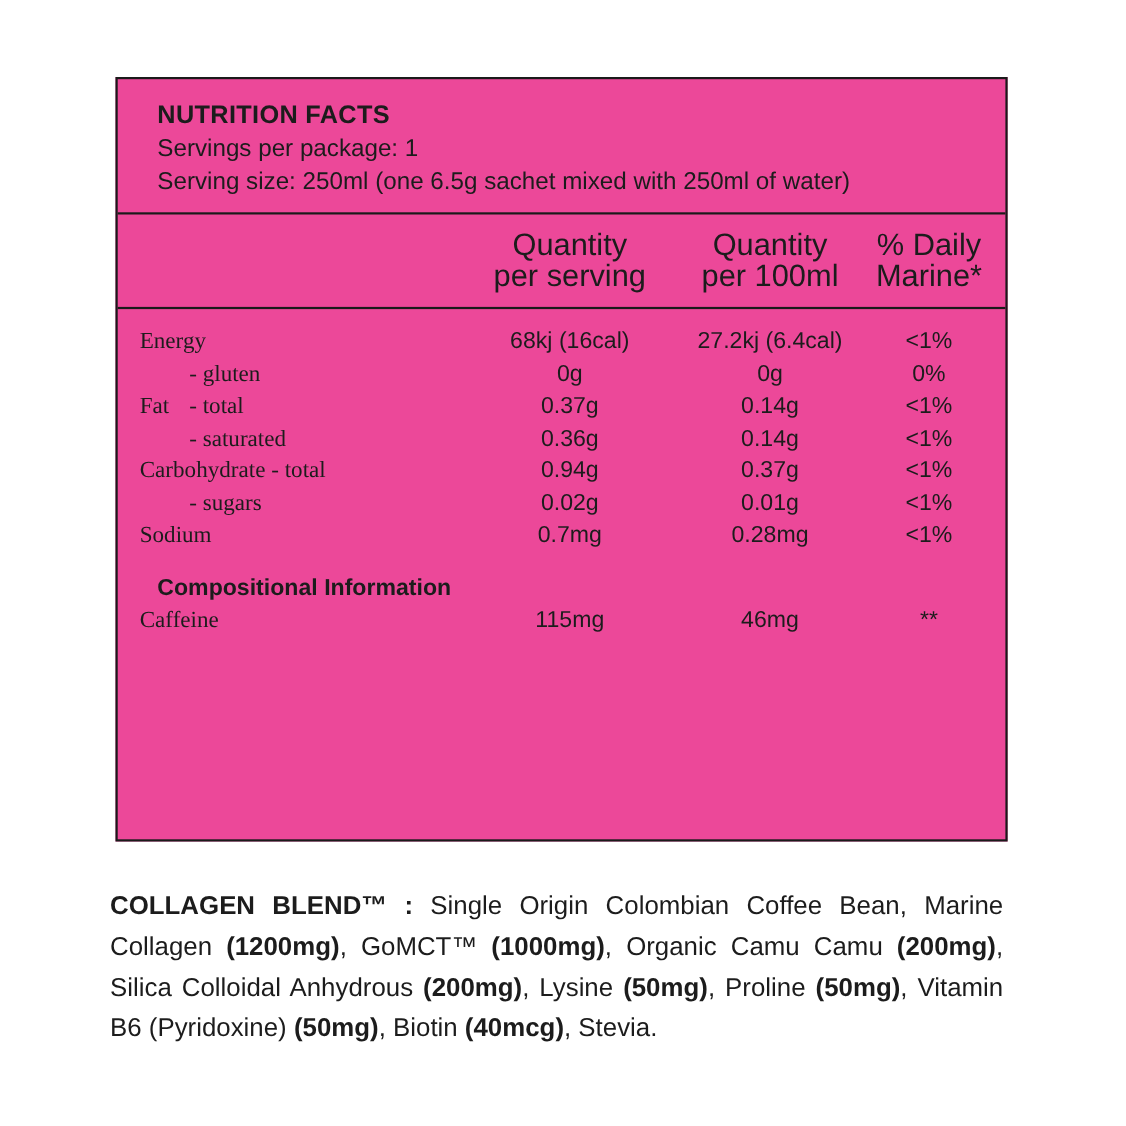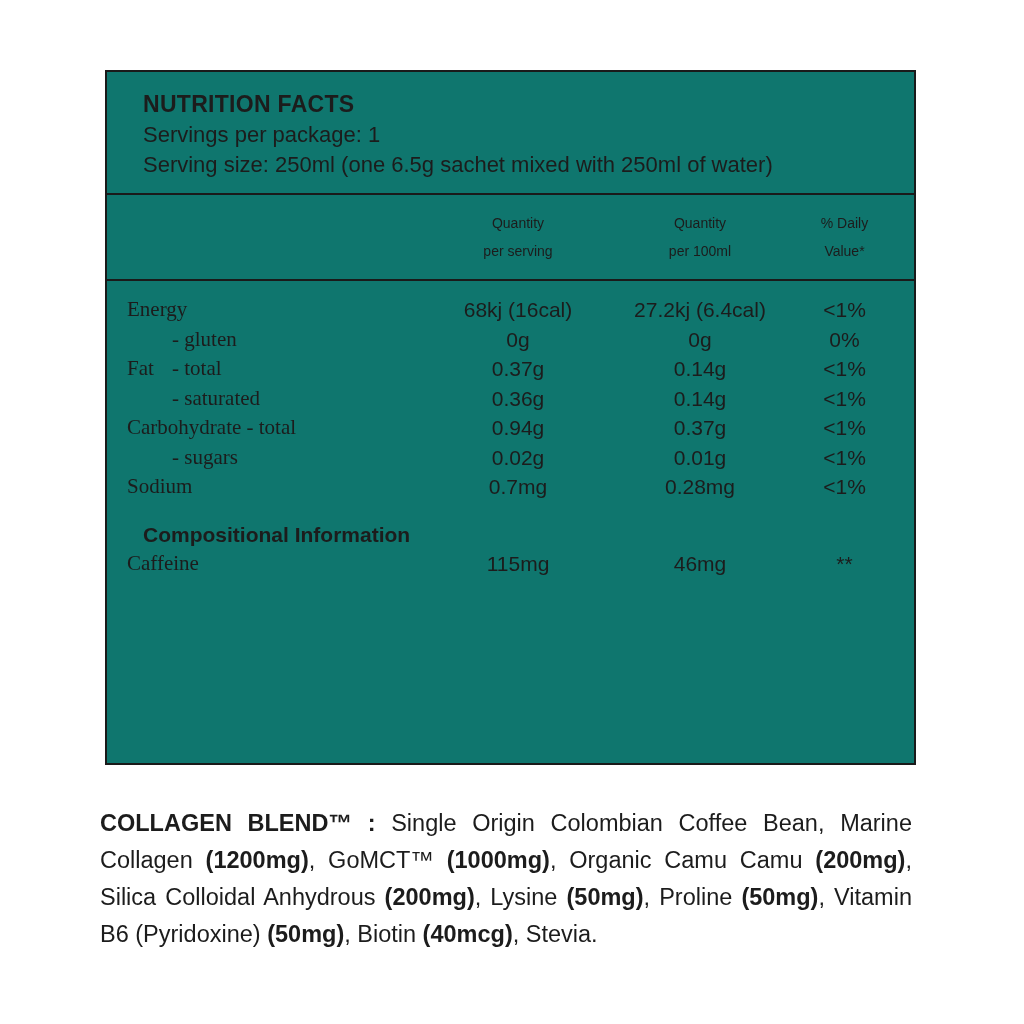--- a/index.html
+++ b/index.html
@@ -8,21 +8,21 @@
     font-family:"Liberation Sans","DejaVu Sans",sans-serif;
     color:#1c1c1c;
     position:relative;
   }
   .facts-box {
     position:absolute;
     left:105px; top:70px;
     width:811px; height:695px;
     border:2px solid #1a1a1a;
     display:flex; flex-direction:column;
-    background:#0f766e;
+    background:#ec4899;
   }
   .top-block {
     height:123px;
     padding:17px 36px 0;
     border-bottom:2px solid #1a1a1a;
   }
   .nf-title {
     font-size:23px;
     font-weight:bold;
     letter-spacing:0.3px;
@@ -34,21 +34,21 @@
   }
   .header-row {
     height:86px;
     border-bottom:2px solid #1a1a1a;
     display:grid;
     grid-template-columns:320px 182px 182px 1fr;
     align-items:center;
   }
   .header-cell {
     text-align:center;
-    font-size:14px;
+    font-size:28px;
     line-height:28px;
     white-space:pre-line;
   }
   .header-cell:last-child { padding-right:16px; }
   .body-block {
     height:352px;
     padding-top:14px;
   }
   .row {
     display:grid;
@@ -97,21 +97,21 @@
     <div class="top-line">Serving size: 250ml (one 6.5g sachet mixed with 250ml of water)</div>
   </div>
 
   <div class="header-row">
     <div class="header-cell"></div>
     <div class="header-cell">Quantity
 per serving</div>
     <div class="header-cell">Quantity
 per 100ml</div>
     <div class="header-cell">% Daily
-Value*</div>
+Marine*</div>
   </div>
 
   <div class="body-block">
     <div>
         <div class="row">
           <div class="cell-label"><span>Energy</span></div>
           <div class="cell-val">68kj (16cal)</div>
           <div class="cell-val">27.2kj (6.4cal)</div>
           <div class="cell-val">&lt;1%</div>
         </div>

